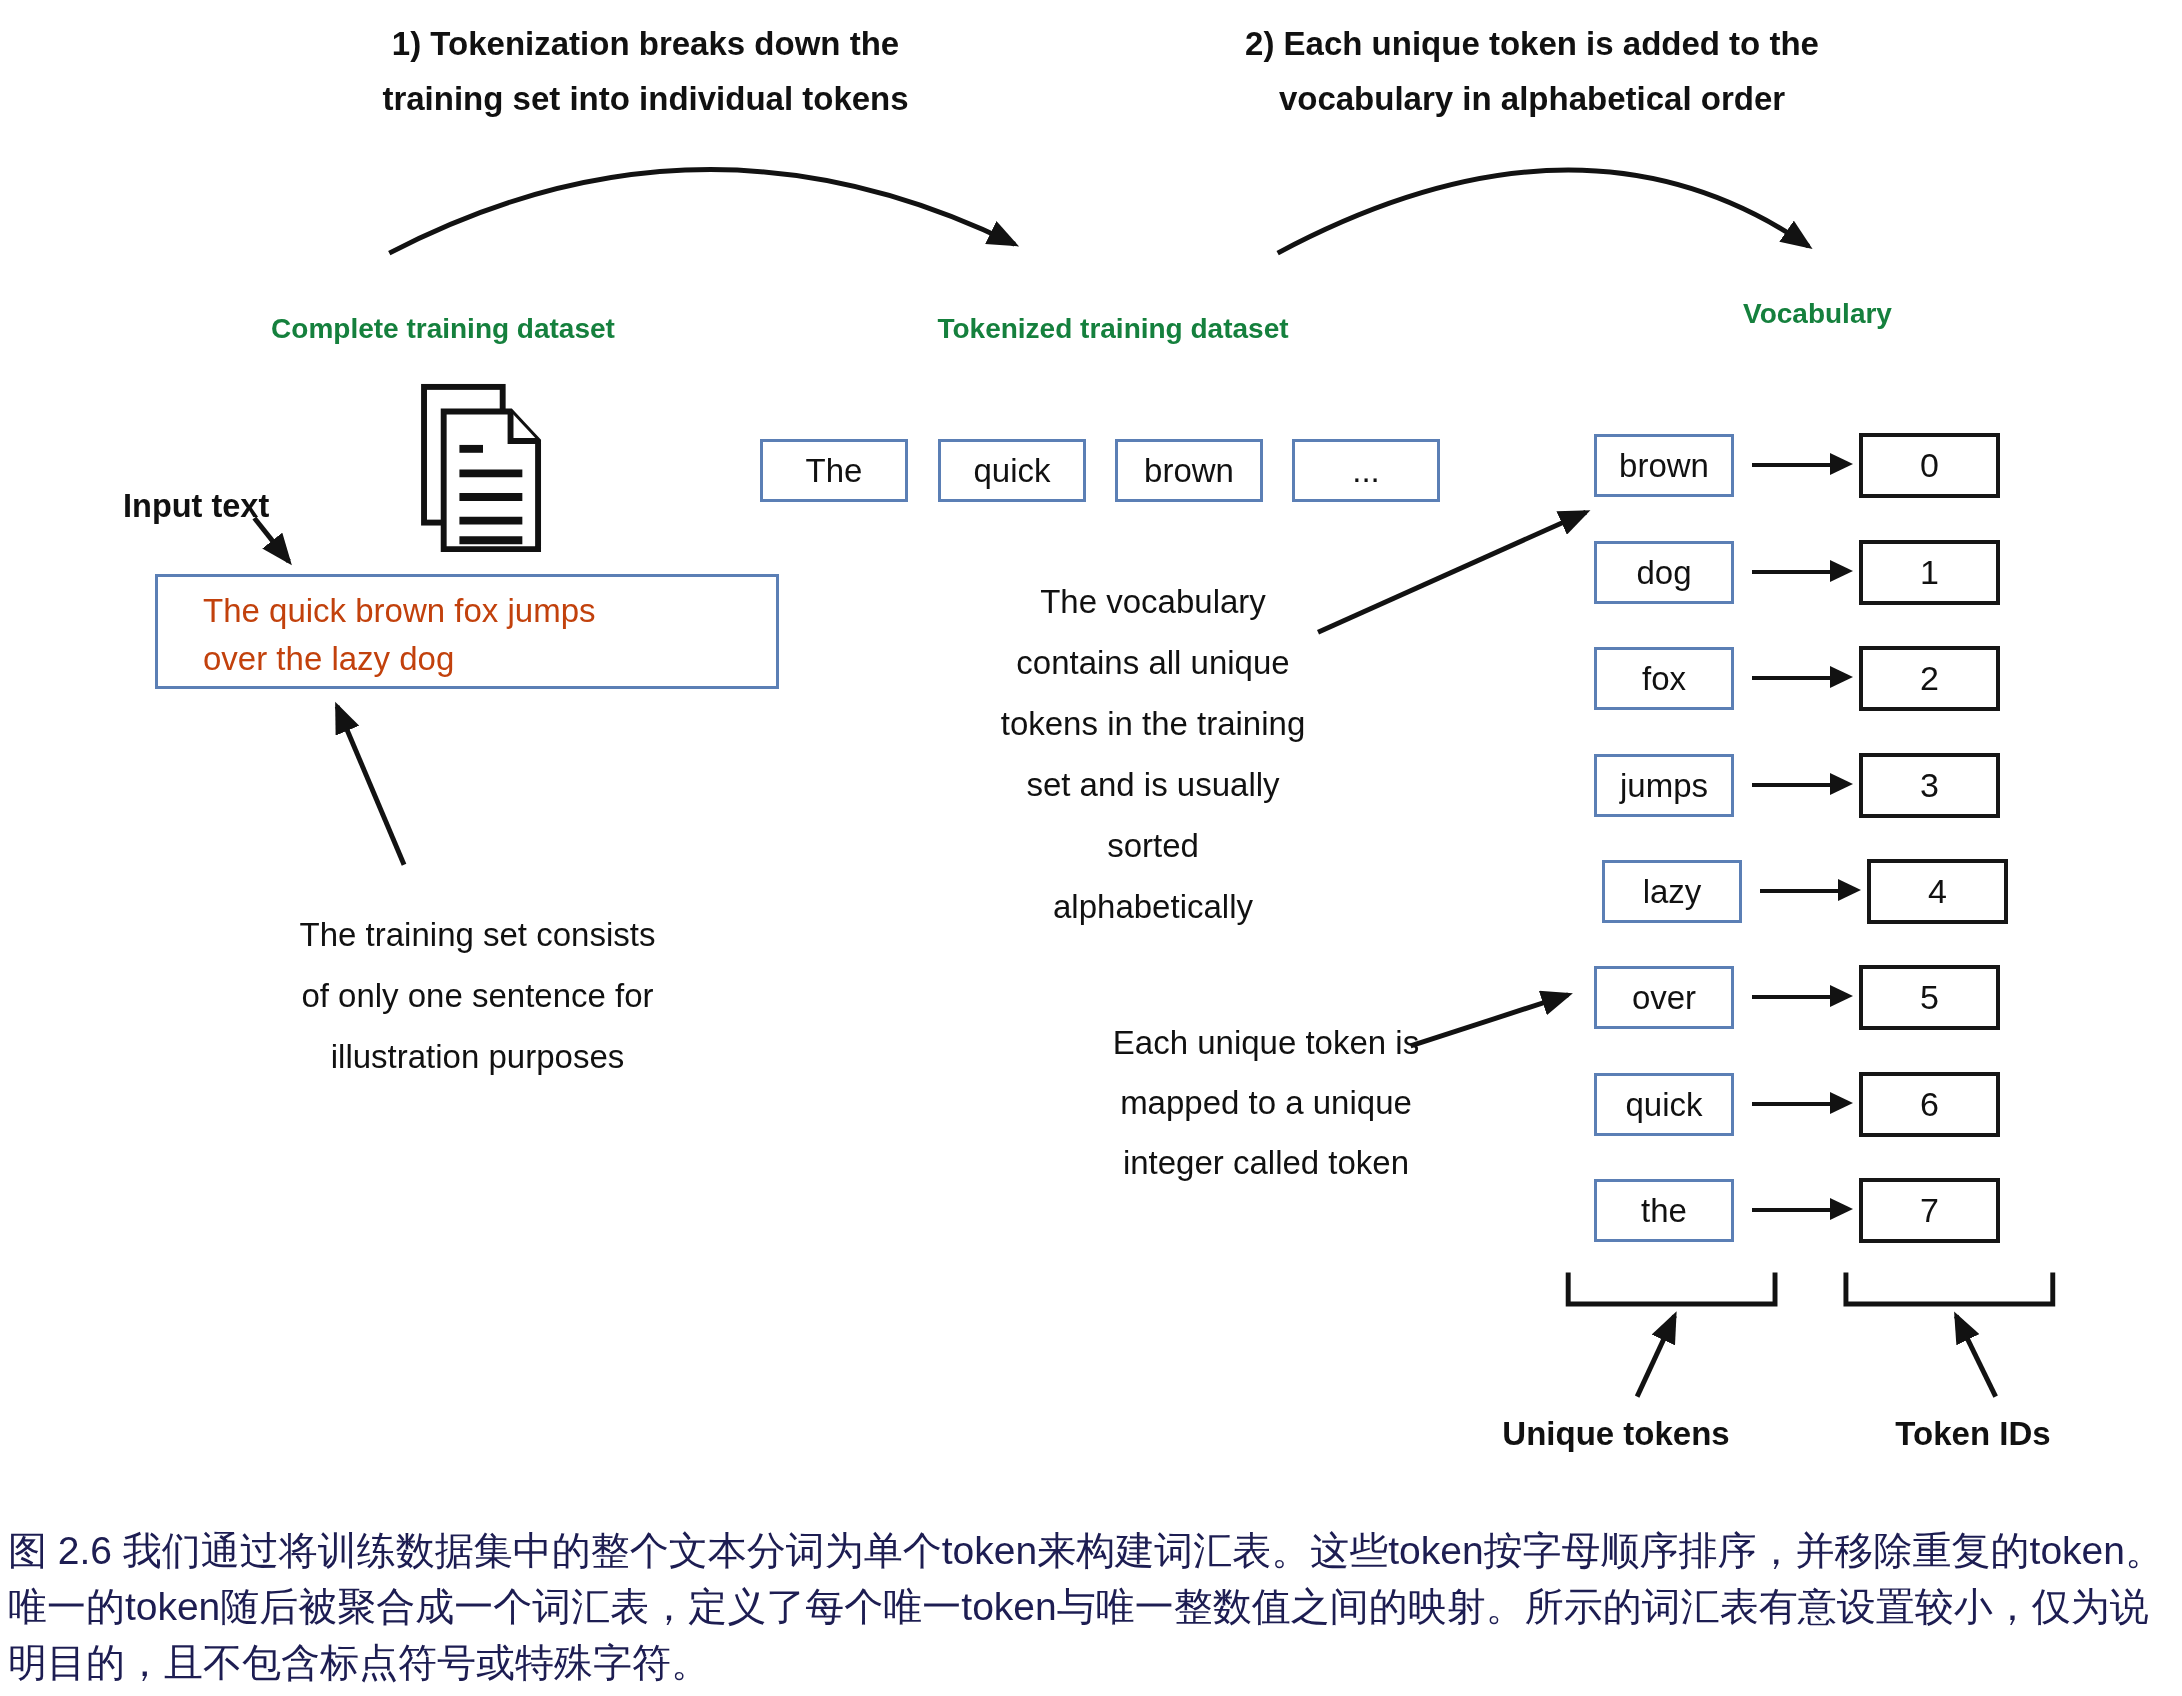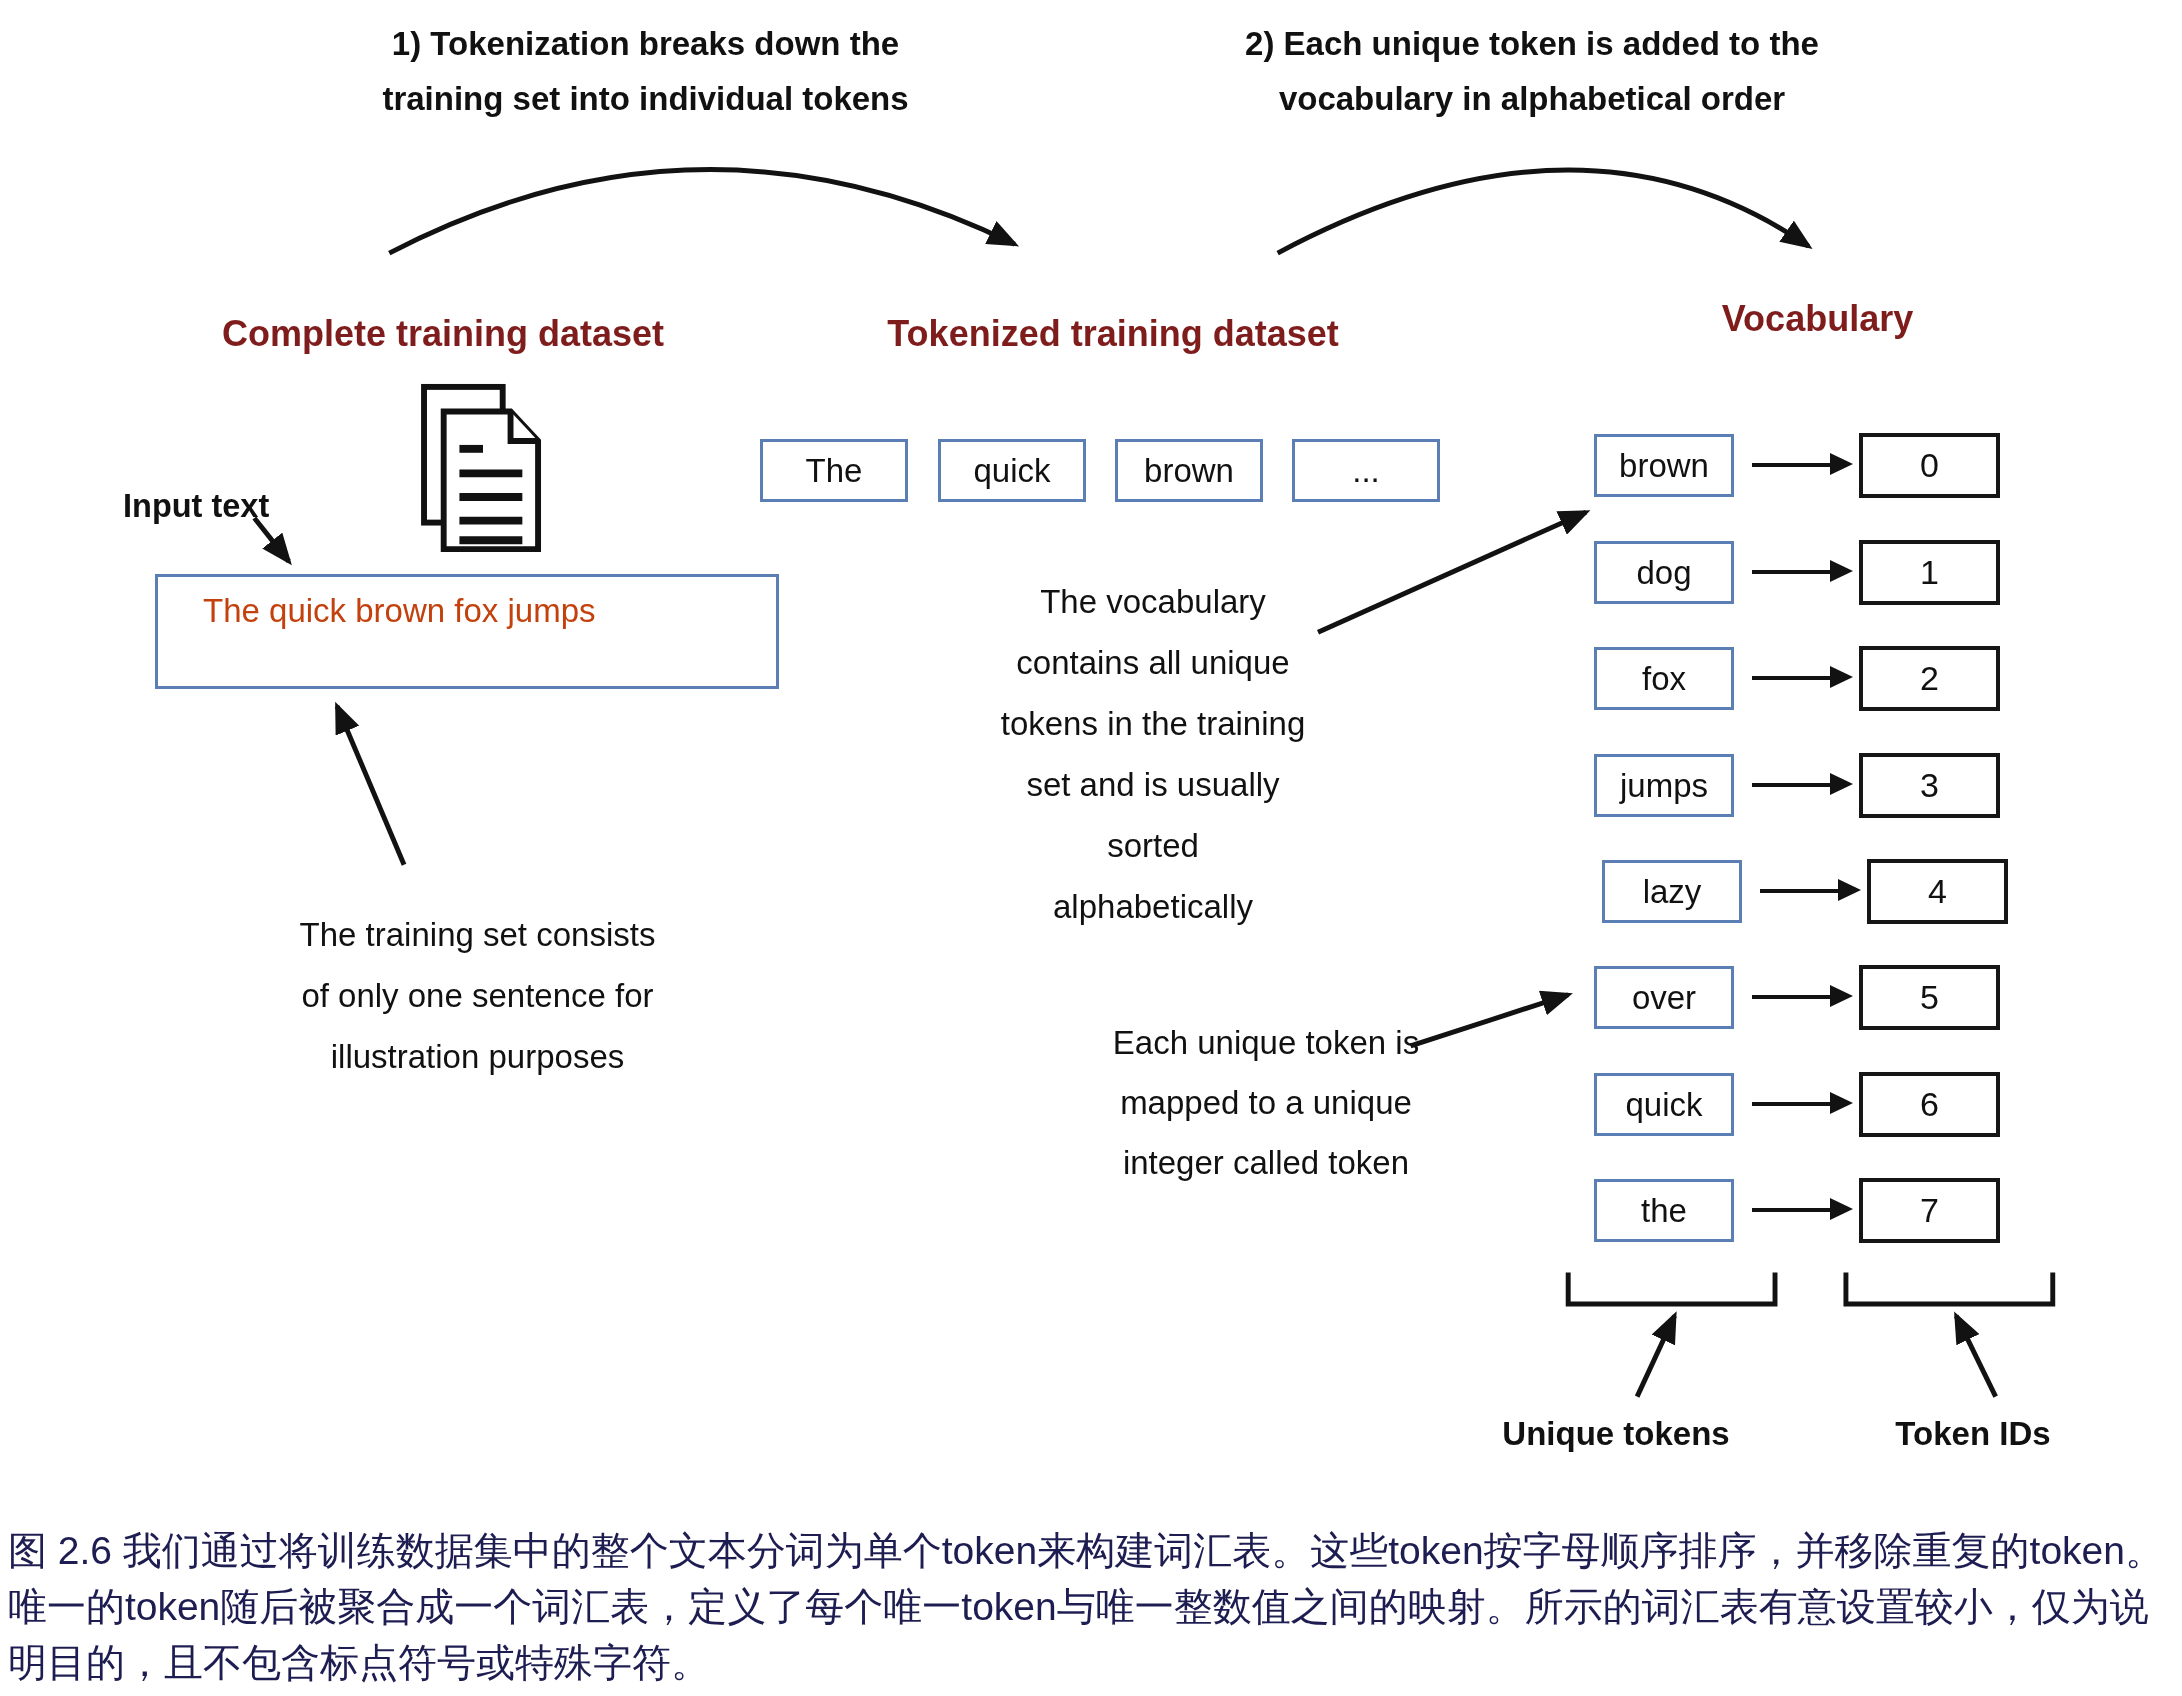--- a/index.html
+++ b/index.html
@@ -9,21 +9,21 @@
     width: 2183px;
     height: 1696px;
     background: #ffffff;
     font-family: "Liberation Sans", "DejaVu Sans", sans-serif;
     color: #111111;
     overflow: hidden;
   }
   .abs { position: absolute; }
   .bold-note { position: absolute; font-weight: normal; text-align: center; font-size: 33px; line-height: 61px; color: #111; }
   .step-note { position: absolute; font-weight: bold; text-align: center; font-size: 33px; line-height: 55px; color: #111; }
-  .col-hdr { position: absolute; font-weight: bold; text-align: center; font-size: 36px; color: #7f1d1d; }
+  .col-hdr { position: absolute; font-weight: bold; text-align: center; font-size: 28px; color: #15803d; }
   .bluebox {
     position: absolute; border: 3.9px solid #5b7fb5; background: #fff;
     display: flex; align-items: center; justify-content: center;
     font-size: 33px; color: #111;
   }
   .idbox {
     position: absolute; border: 4.9px solid #161616; background: #fff;
     display: flex; align-items: center; justify-content: center;
     font-size: 34px; color: #111;
   }
@@ -73,20 +73,21 @@
     <line x1="46" y1="93" x2="110" y2="93" stroke="#111" stroke-width="8"></line>
     <line x1="46" y1="117" x2="110" y2="117" stroke="#111" stroke-width="8"></line>
     <line x1="46" y1="141" x2="110" y2="141" stroke="#111" stroke-width="8"></line>
     <line x1="46" y1="161" x2="110" y2="161" stroke="#111" stroke-width="8"></line>
   </svg>
 
   <div class="abs" style="left:123px; top:488px; font-size:32.5px; font-weight:bold;">Input text</div>
 
   <div class="inputbox">
     <div>The quick brown fox jumps</div>
+    <div>over the lazy dog</div>
   </div>
 
   <div class="bold-note" style="left:241px; top:904px; width:473px;">
     <div>The training set consists</div>
     <div>of only one sentence for</div>
     <div>illustration purposes</div>
   </div>
 
   <div class="bluebox" style="left:760px;  top:439px; width:148px; height:63px;">The</div>
   <div class="bluebox" style="left:938px;  top:439px; width:148px; height:63px;">quick</div>

